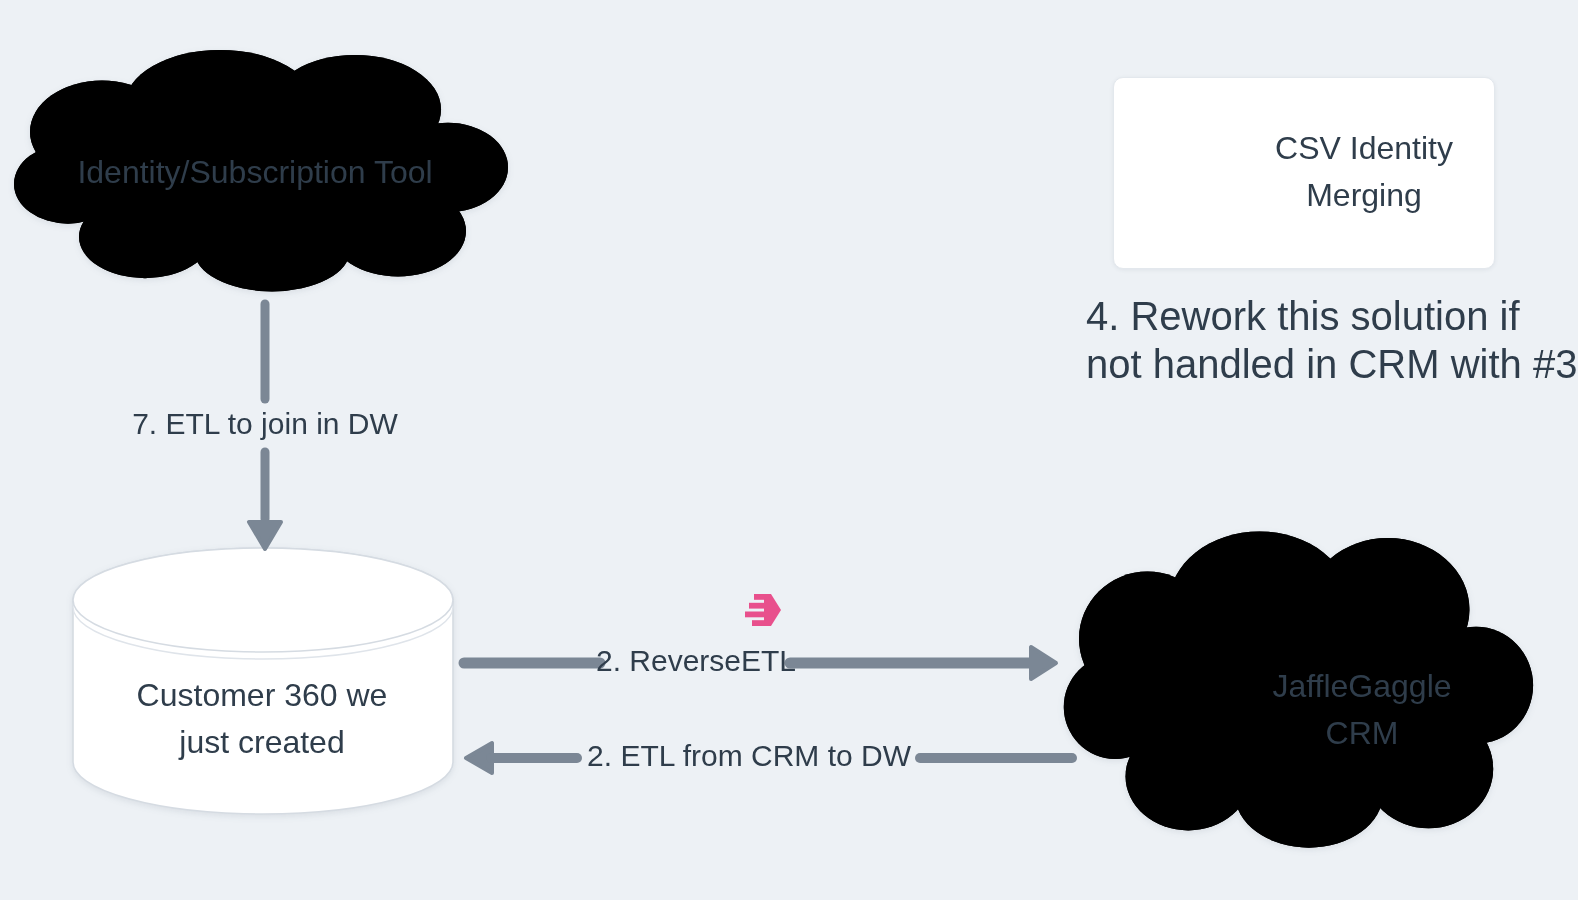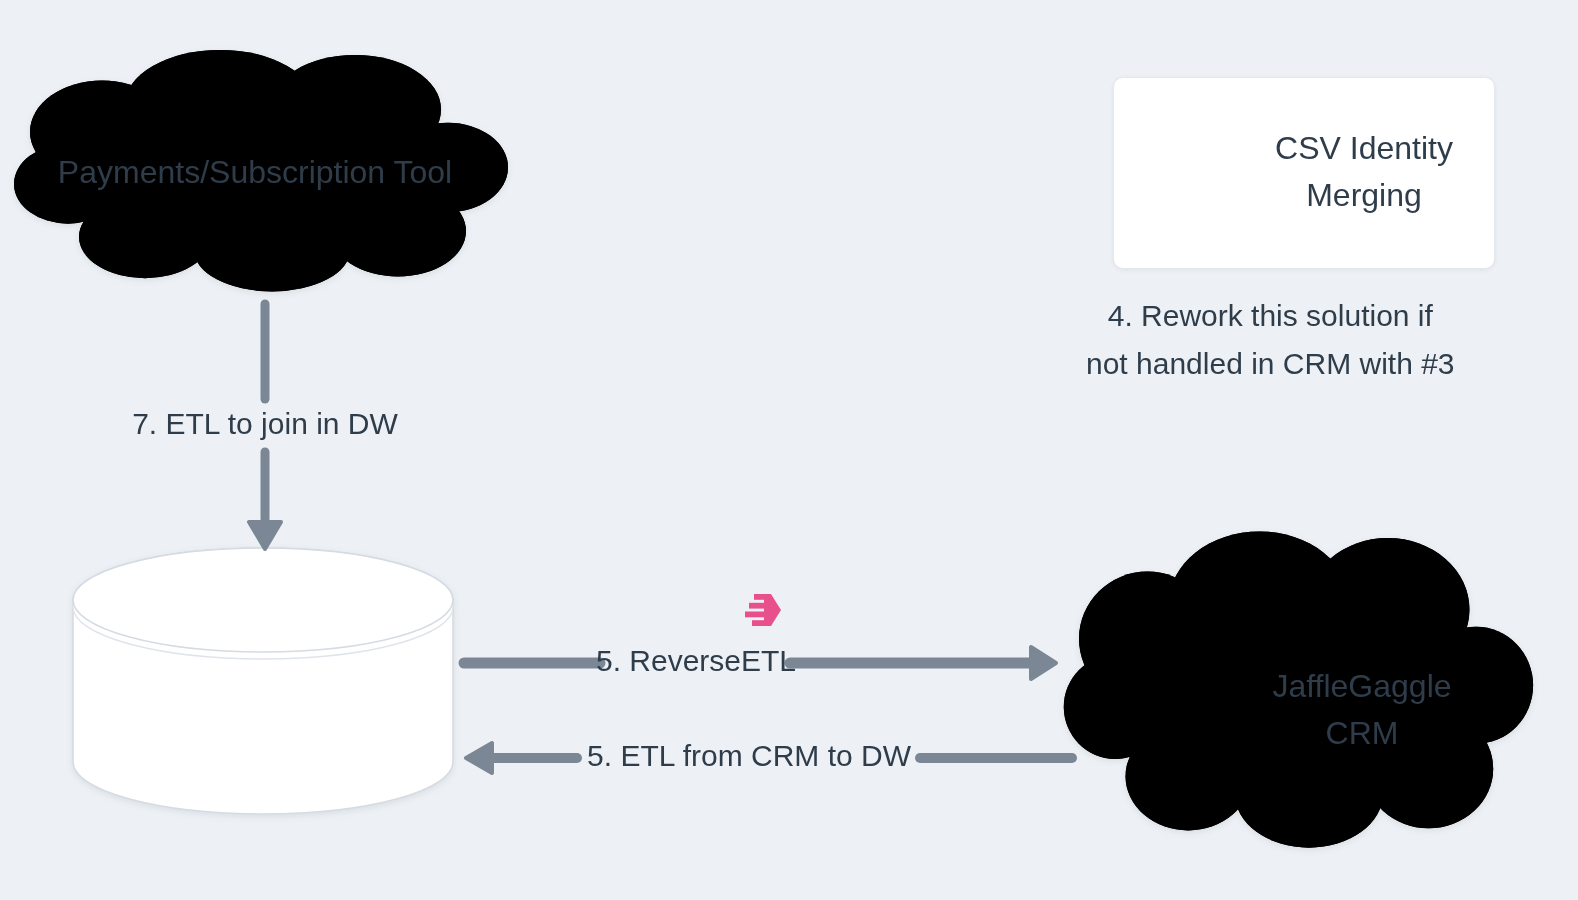--- a/index.html
+++ b/index.html
@@ -28,21 +28,21 @@
   }
   .label {
     position: absolute;
     color: #2f3d4b;
     font-weight: 500;
     white-space: pre-line;
   }
   .centered { transform: translate(-50%, -50%); text-align: center; }
   .node-label { font-size: 32px; line-height: 47px; }
   .edge-label { font-size: 30px; }
-  .caption { font-size: 30px; line-height: 48px; text-align: center; }
+  .caption { font-size: 40px; line-height: 48px; text-align: left; }
   .logo-icon { position: absolute; left: 745px; top: 594px; }
 </style>
 </head>
 <body>
 
 <div class="canvas">
 
   <svg class="diagram-layer" width="1578" height="900" viewBox="0 0 1578 900">
     <defs>
       <g id="cloud-bumps">
@@ -100,29 +100,31 @@
   <svg class="logo-icon" width="36" height="32" viewBox="0 0 36 32">
     <g fill="#e8508c">
       <path d="M19 0 H26 L36 16 L26 32 H19 Z"></path>
       <rect x="9" y="0" width="12" height="5.8"></rect>
       <rect x="4" y="8.8" width="17" height="5.8"></rect>
       <rect x="0" y="17.5" width="21" height="5.8"></rect>
       <rect x="7" y="26.2" width="14" height="5.8"></rect>
     </g>
   </svg>
 
-  <div class="label node-label centered" style="left:255px; top:172px;">Payments/Subscription Tool</div>
+  <div class="label node-label centered" style="left:255px; top:172px;">Identity/Subscription Tool</div>
 
   <div class="label node-label centered" style="left:1364px; top:172px;">CSV Identity Merging</div>
 
   <div class="label caption" style="left:1086px; top:292px;">4. Rework this solution if
 not handled in CRM with #3</div>
 
   <div class="label edge-label centered" style="left:265px; top:424px;">7. ETL to join in DW</div>
 
+  <div class="label node-label centered" style="left:262px; top:719px;">Customer 360 we
+just created</div>
 
-  <div class="label edge-label centered" style="left:696px; top:661px;">5. ReverseETL</div>
+  <div class="label edge-label centered" style="left:696px; top:661px;">2. ReverseETL</div>
 
-  <div class="label edge-label centered" style="left:749px; top:756px;">5. ETL from CRM to DW</div>
+  <div class="label edge-label centered" style="left:749px; top:756px;">2. ETL from CRM to DW</div>
 
   <div class="label node-label centered" style="left:1362px; top:687px;margin-top:23px;">JaffleGaggle CRM</div>
 
 </div>
 
 </body></html>

